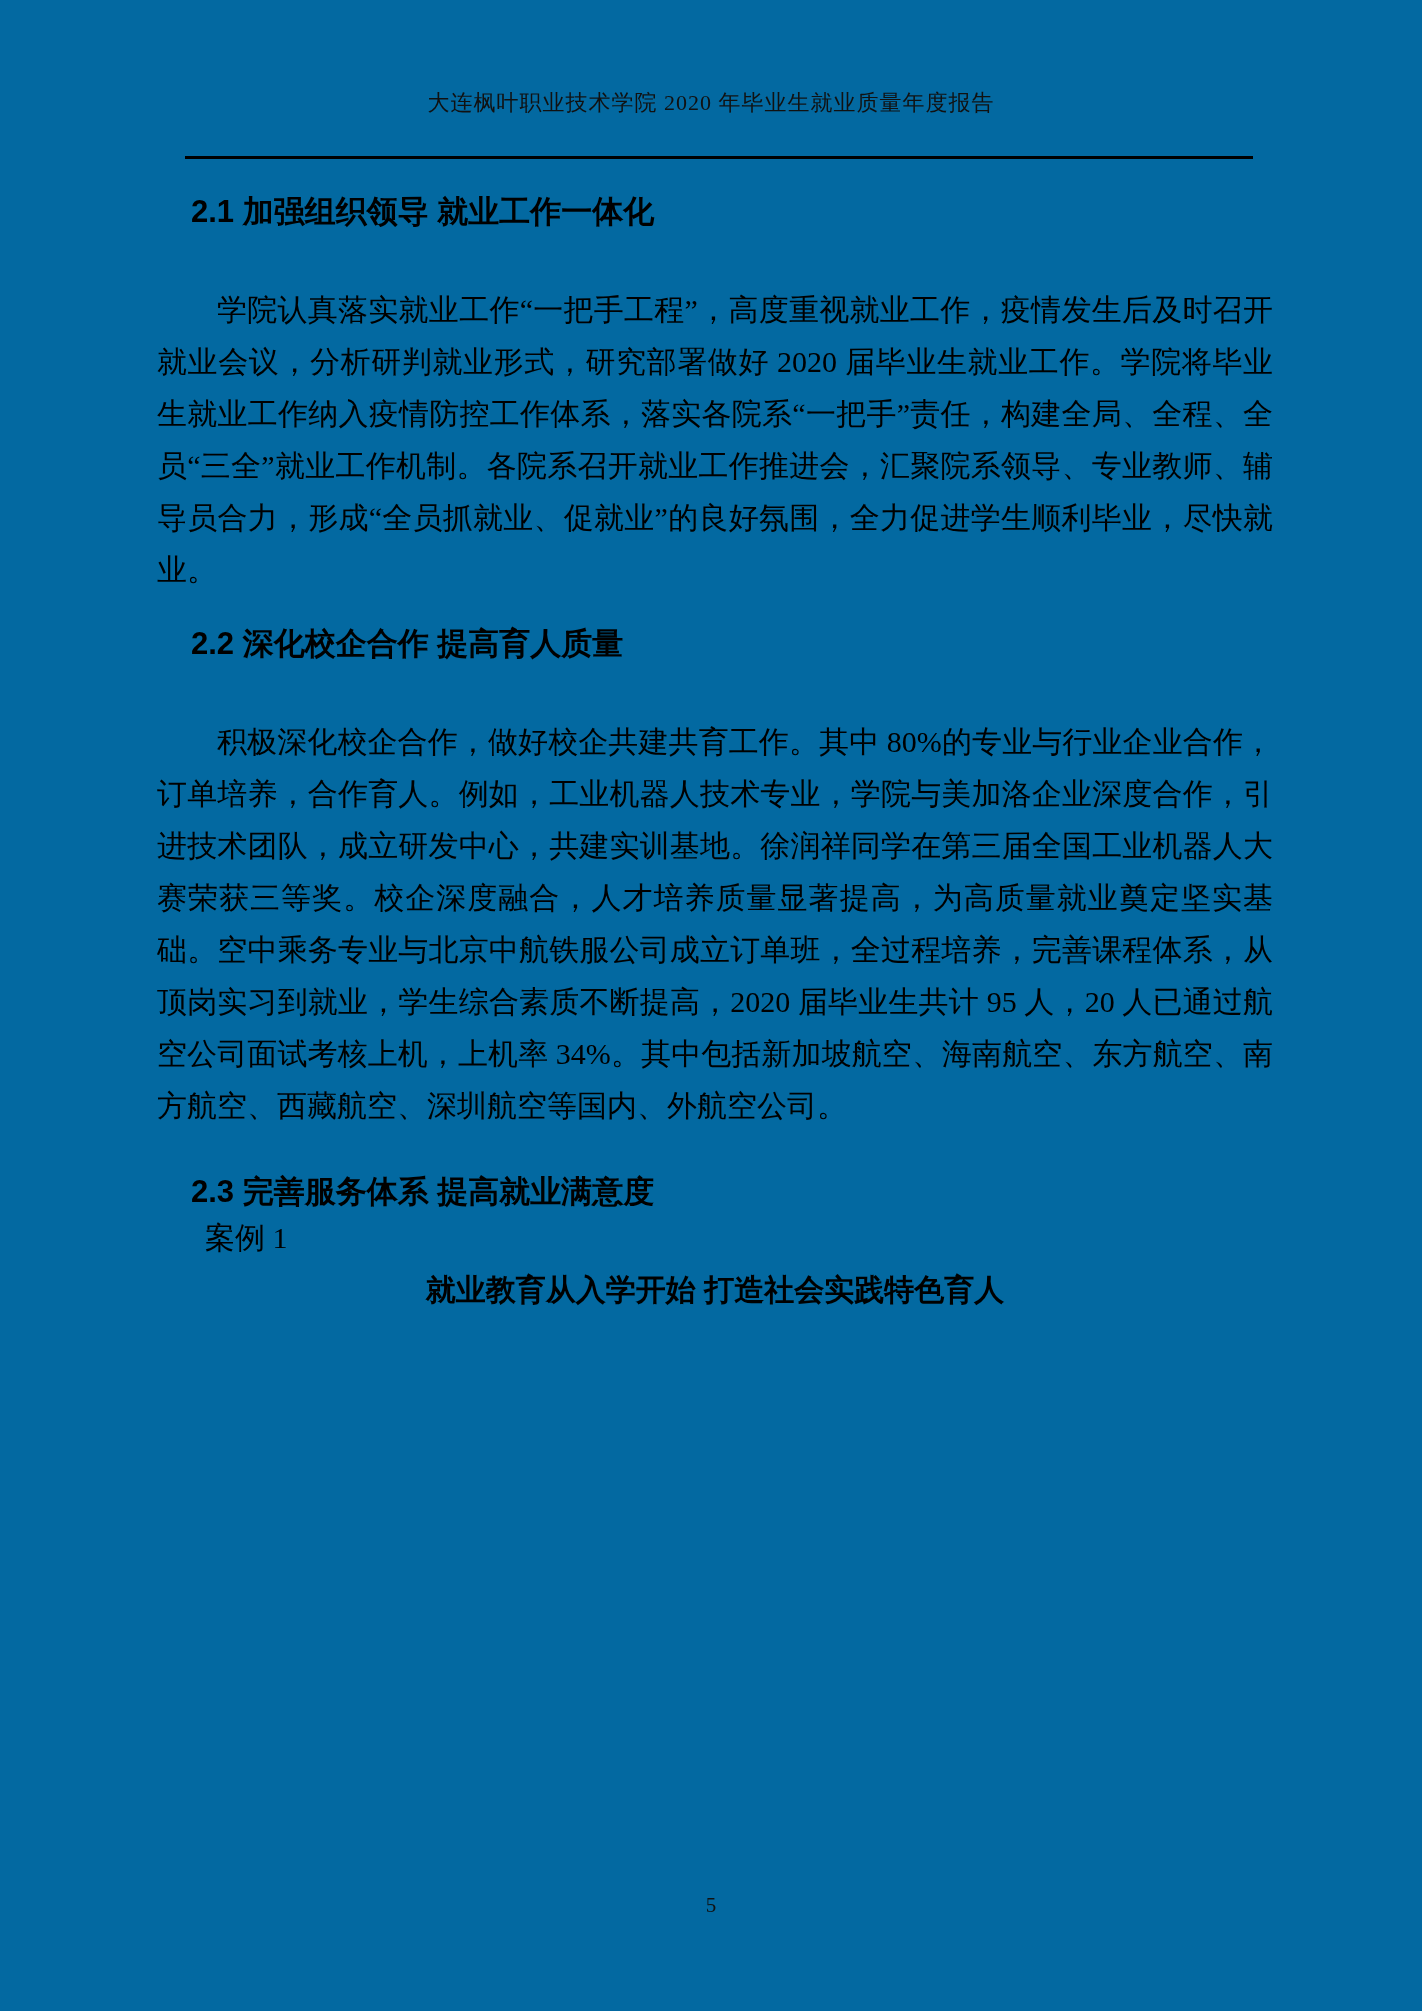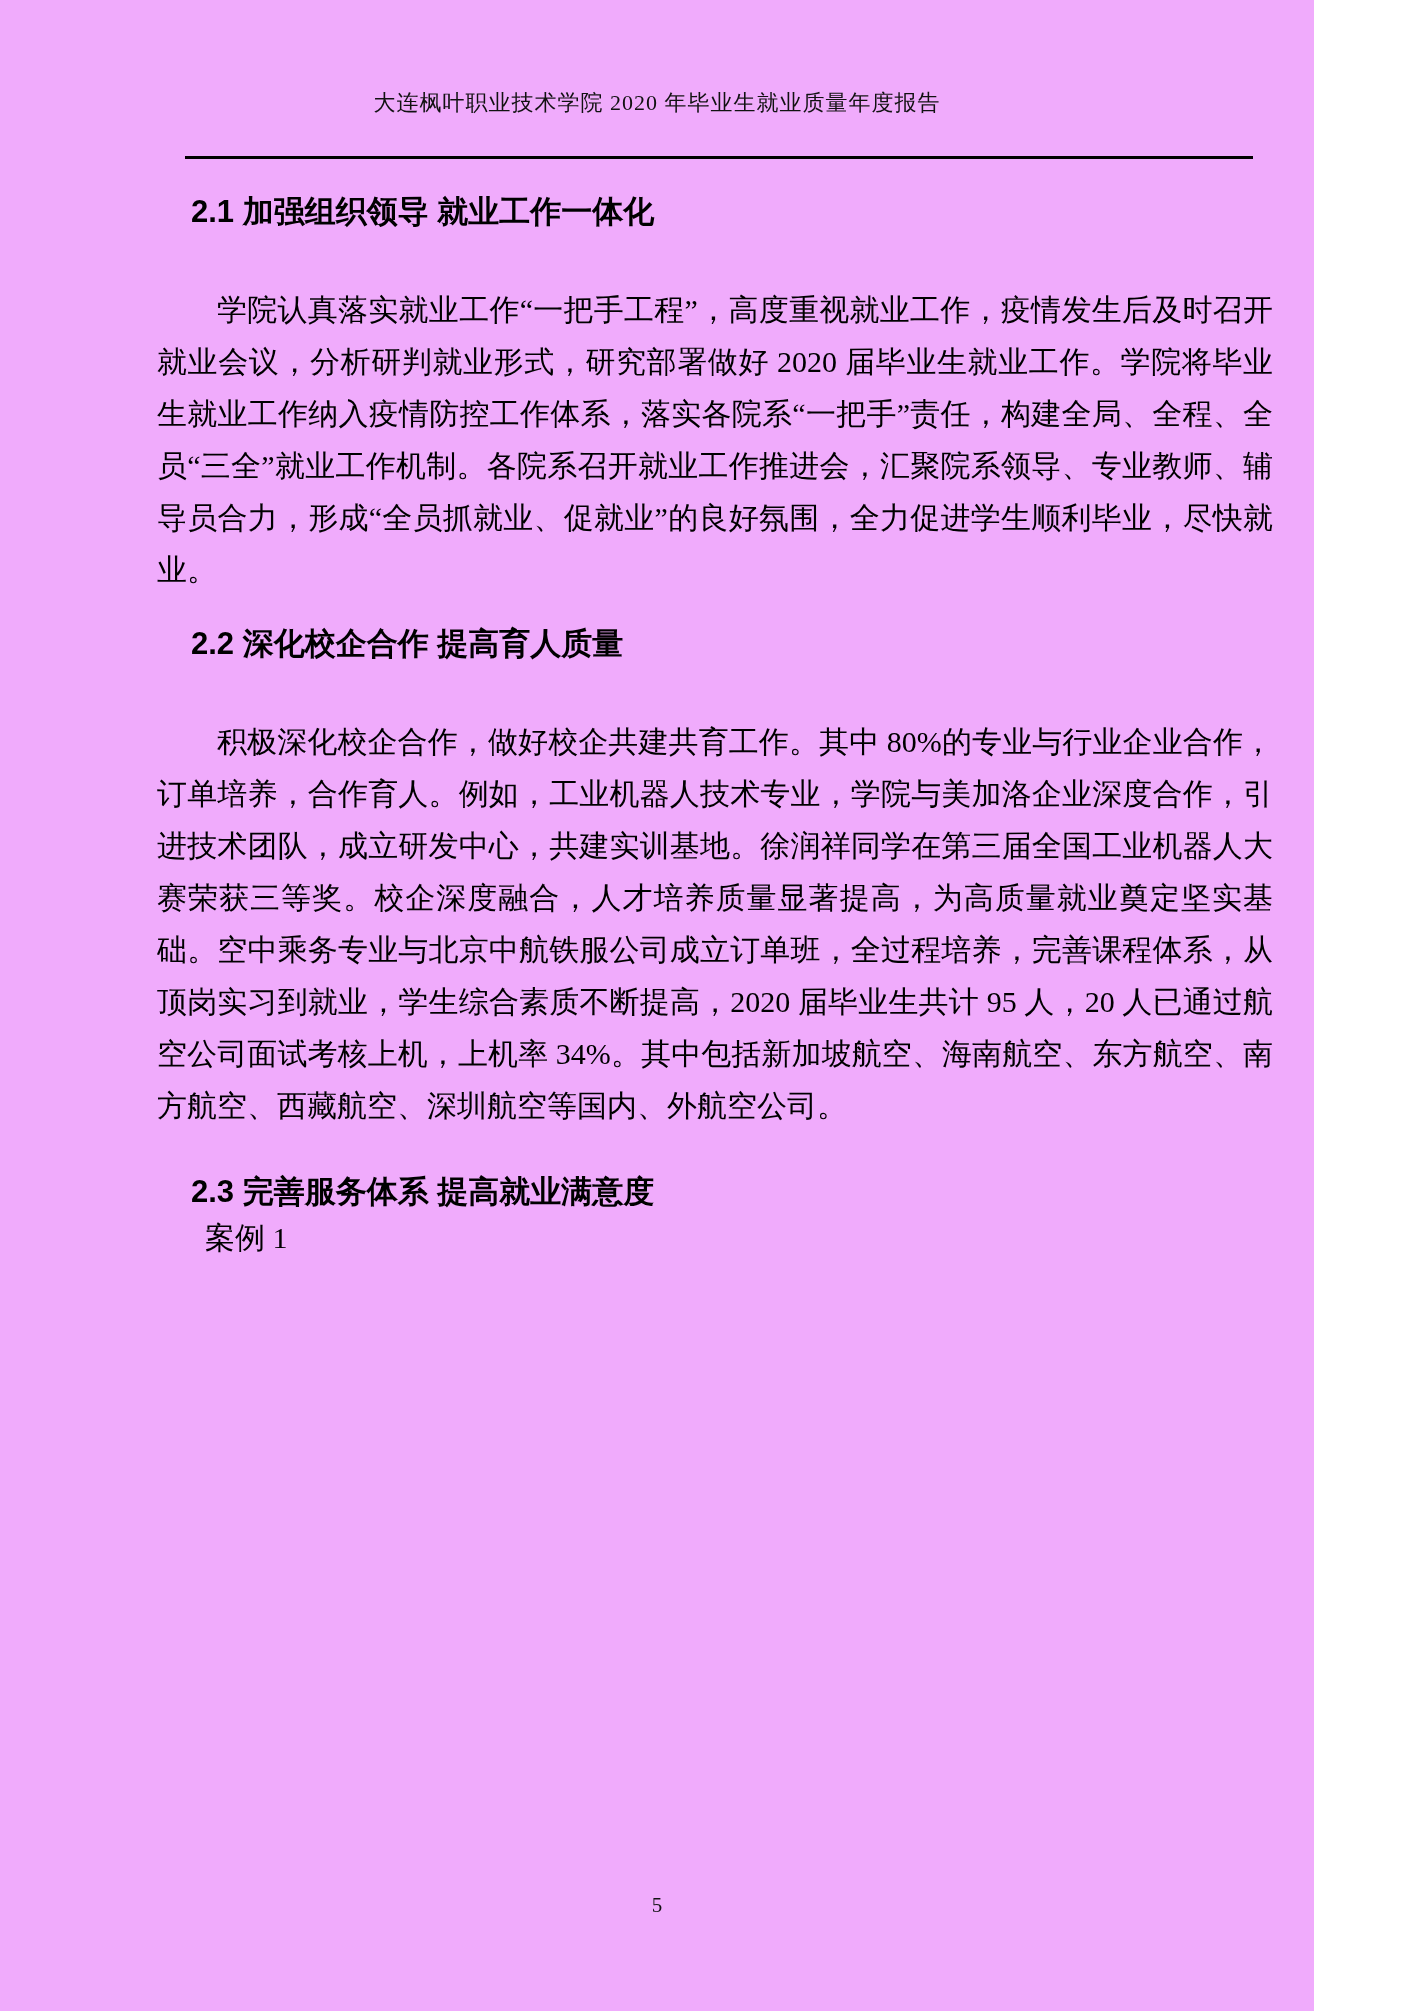--- a/index.html
+++ b/index.html
@@ -2,23 +2,23 @@
 <html lang="zh"><head>
 <meta charset="utf-8">
 <style>
   html, body {
     margin: 0;
     padding: 0;
     background: #ffffff;
   }
   .page {
     position: relative;
-    width: 1314px;
+    width: 1422px;
     height: 2011px;
-    background: #f0abfc;
+    background: #0369a1;
     color: #000000;
     font-family: "Liberation Serif", serif;
     overflow: hidden;
   }
   .page-header {
     position: absolute;
     top: 88px;
     left: 0;
     width: 100%;
     text-align: center;
@@ -108,20 +108,21 @@
 
     <h2 class="section-heading second">2.2 深化校企合作 提高育人质量</h2>
 
     <p class="body-para after-heading-2">积极深化校企合作，做好校企共建共育工作。其中 80%的专业与行业企业合作，订单培养，合作育人。例如，工业机器人技术专业，学院与美加洛企业深度合作，引进技术团队，成立研发中心，共建实训基地。徐润祥同学在第三届全国工业机器人大赛荣获三等奖。校企深度融合，人才培养质量显著提高，为高质量就业奠定坚实基础。空中乘务专业与北京中航铁服公司成立订单班，全过程培养，完善课程体系，从顶岗实习到就业，学生综合素质不断提高，2020 届毕业生共计 95 人，20 人已通过航空公司面试考核上机，上机率 34%。其中包括新加坡航空、海南航空、东方航空、南方航空、西藏航空、深圳航空等国内、外航空公司。</p>
 
     <h2 class="section-heading third">2.3 完善服务体系 提高就业满意度</h2>
 
 
     <p class="case-label">案例 1</p>
 
+    <div class="case-title">就业教育从入学开始 打造社会实践特色育人</div>
 
 
   </div>
 
   <div class="page-footer">
     <span>5</span>
   </div>
 
 </div>
 

